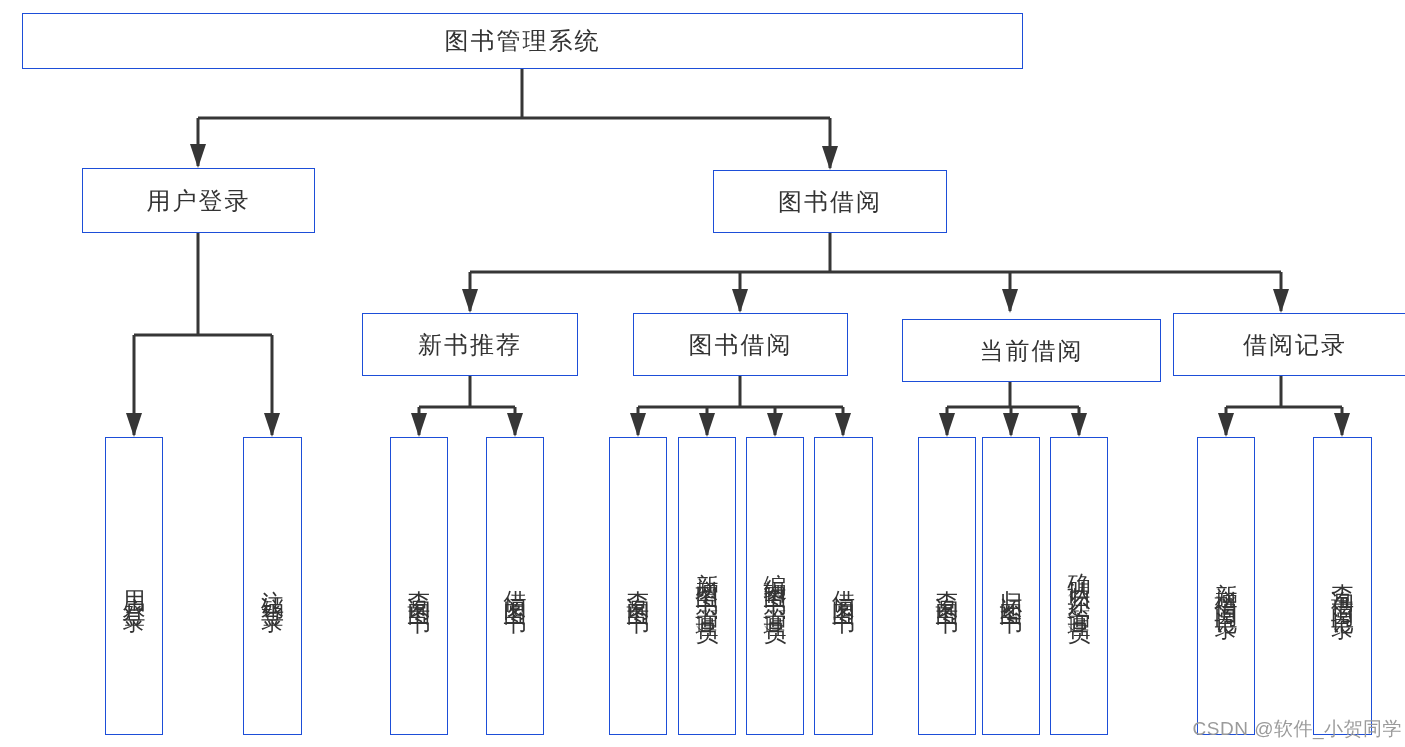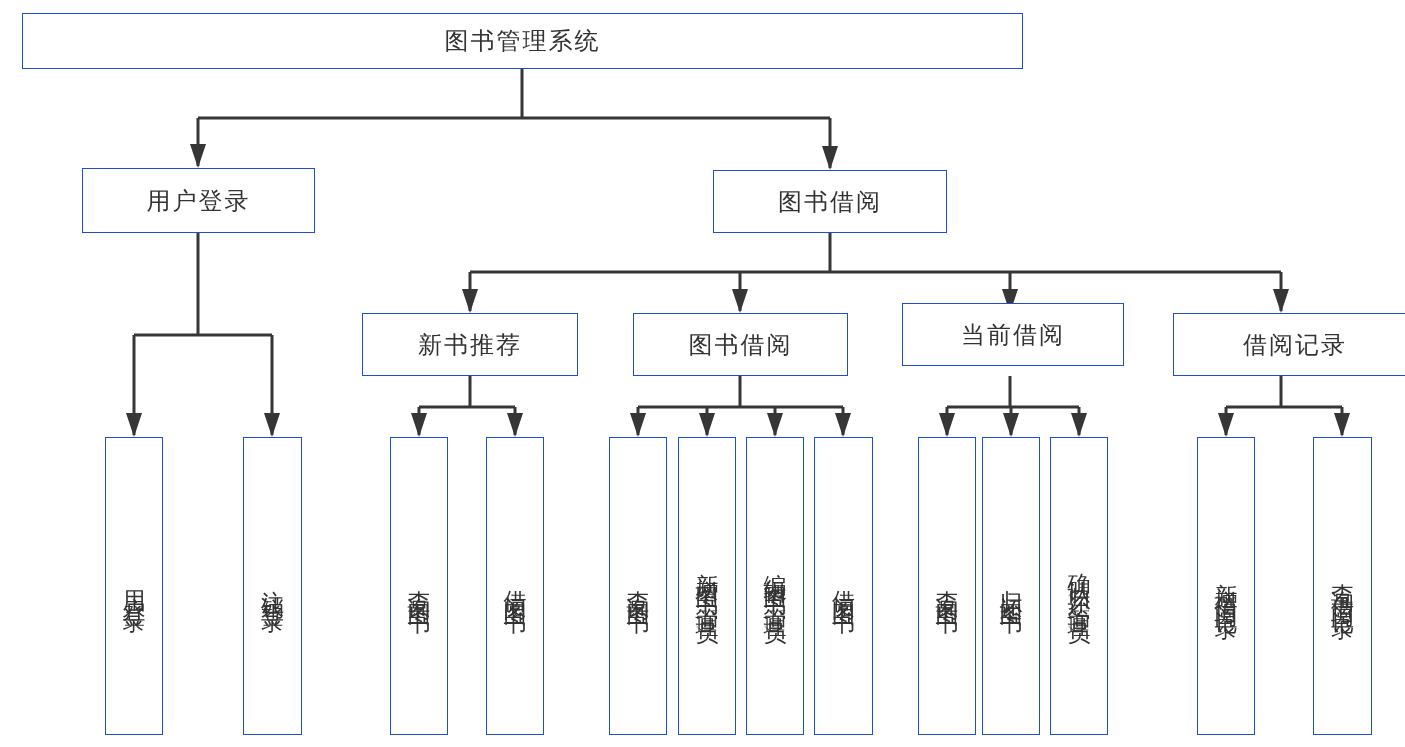--- a/index.html
+++ b/index.html
@@ -86,34 +86,35 @@
     </g>
   </svg>
 
   <div class="box h" style="left:22px;top:13px;width:1001px;height:56px">图书管理系统</div>
 
   <div class="box h" style="left:82px;top:168px;width:233px;height:65px">用户登录</div>
   <div class="box h" style="left:713px;top:170px;width:234px;height:63px">图书借阅</div>
 
   <div class="box h" style="left:362px;top:313px;width:216px;height:63px">新书推荐</div>
   <div class="box h" style="left:633px;top:313px;width:215px;height:63px">图书借阅</div>
-  <div class="box h" style="left:902px;top:303px;width:222px;height:63px">当前借阅</div>
+  <div class="box h" style="left:902px;top:319px;width:259px;height:63px">当前借阅</div>
   <div class="box h" style="left:1173px;top:313px;width:244px;height:63px">借阅记录</div>
 
   <div class="box v" style="left:105px;top:437px;width:58px;height:298px">用户登录</div>
   <div class="box v" style="left:243px;top:437px;width:59px;height:298px">注销登录</div>
 
   <div class="box v" style="left:390px;top:437px;width:58px;height:298px">查询图书</div>
   <div class="box v" style="left:486px;top:437px;width:58px;height:298px">借阅图书</div>
 
   <div class="box v" style="left:609px;top:437px;width:58px;height:298px">查询图书</div>
   <div class="box v" style="left:678px;top:437px;width:58px;height:298px">新增图书（管理员）</div>
   <div class="box v" style="left:746px;top:437px;width:58px;height:298px">编辑图书（管理员）</div>
   <div class="box v" style="left:814px;top:437px;width:59px;height:298px">借阅图书</div>
 
   <div class="box v" style="left:918px;top:437px;width:58px;height:298px">查询图书</div>
   <div class="box v" style="left:982px;top:437px;width:58px;height:298px">归还图书</div>
   <div class="box v" style="left:1050px;top:437px;width:58px;height:298px">确认归还（管理员）</div>
 
   <div class="box v" style="left:1197px;top:437px;width:58px;height:298px">新增借阅记录</div>
   <div class="box v" style="left:1313px;top:437px;width:59px;height:298px">查询借阅记录</div>
 
+  <div class="watermark">CSDN @软件_小贺同学</div>
 </div>
 
 </body></html>

